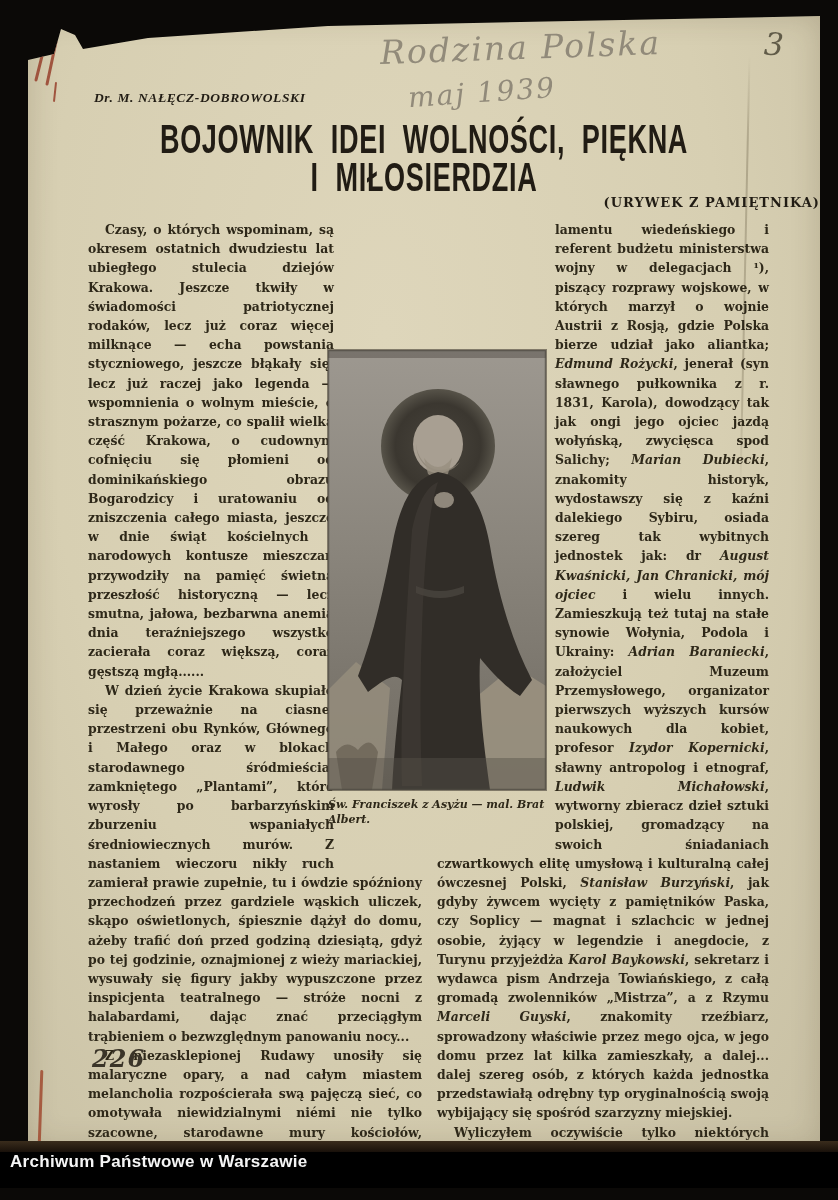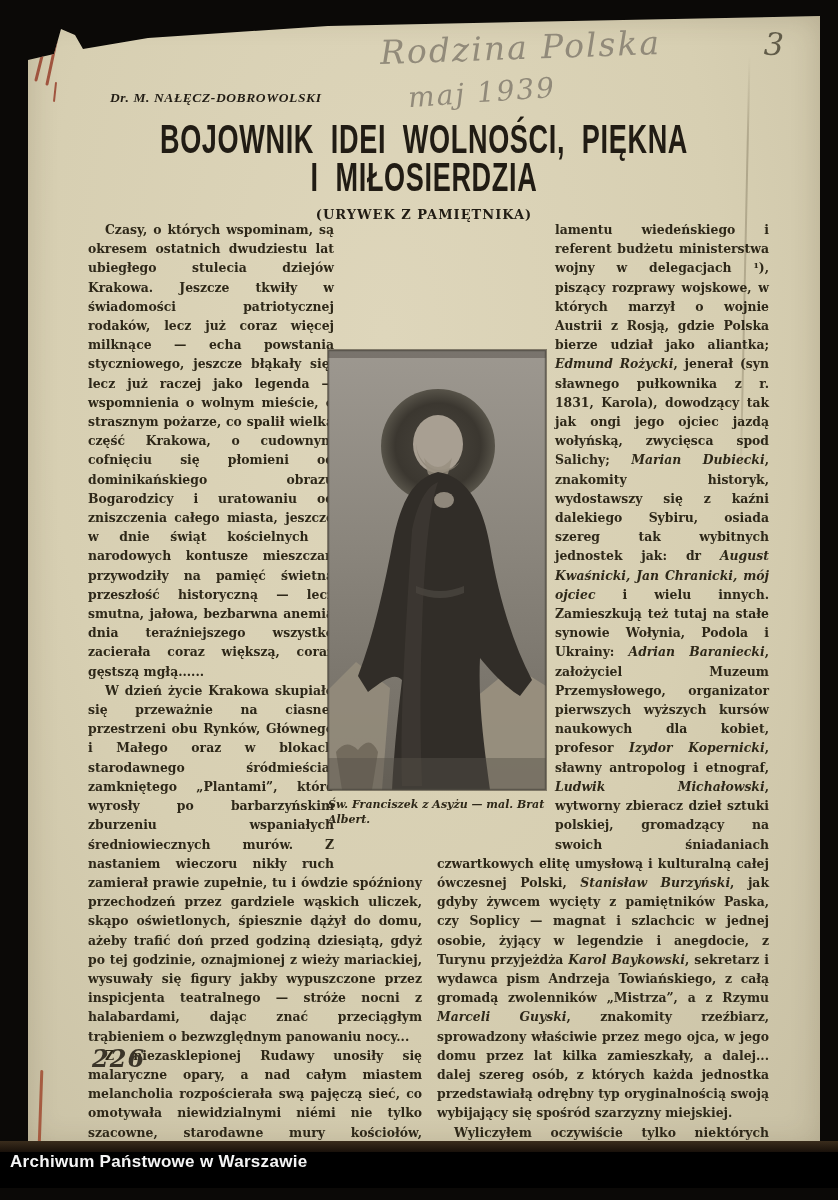--- a/index.html
+++ b/index.html
@@ -42,32 +42,32 @@
   
   .redmark{position:absolute;background:var(--redmark);border-radius:2px;opacity:.85;}
   .rm1{left:11px;top:26px;width:3px;height:40px;transform:rotate(14deg);}
   .rm2{left:22px;top:24px;width:3px;height:46px;transform:rotate(12deg);}
   .rm3{left:26px;top:66px;width:2px;height:20px;transform:rotate(6deg);}
   .rm4{left:11px;top:1054px;width:3px;height:76px;transform:rotate(2deg);background:#a04a30;}
   
   .author{
     position:absolute;left:66px;top:74px;
     font:700 italic 13.5px "Liberation Serif",serif;
-    letter-spacing:.6px;color:var(--title-ink);white-space:nowrap;margin-left:16px;
+    letter-spacing:.6px;color:var(--title-ink);white-space:nowrap;
   }
   .title-line{
     position:absolute;left:50%;white-space:nowrap;
     font:700 41px "Liberation Sans",sans-serif;
     letter-spacing:1px;word-spacing:13px;color:var(--title-ink);
     transform:translateX(-50%) scaleX(.66);transform-origin:center top;
   }
   .title1{top:100px;}
   .title2{top:138px;}
   .subtitle{
-    position:absolute;left:0;right:0;top:191px;text-align:center;
+    position:absolute;left:0;right:0;top:179px;text-align:right;
     font:700 13px "DejaVu Serif",serif;letter-spacing:1px;color:var(--title-ink);
   }
   
   .col{
     position:absolute;top:204px;
     font:700 12.4px/19.2px "DejaVu Serif",serif;
     color:var(--ink);text-align:justify;
   }
   .col em{}
   .col p{margin:0;text-indent:17px;}

